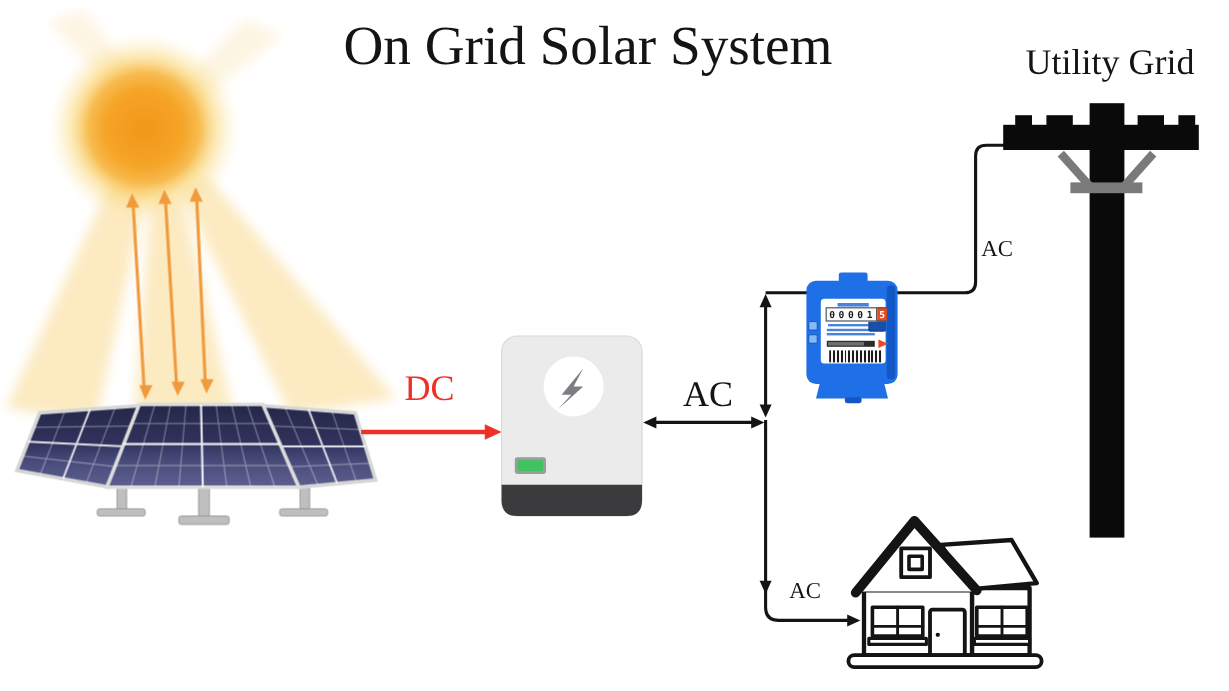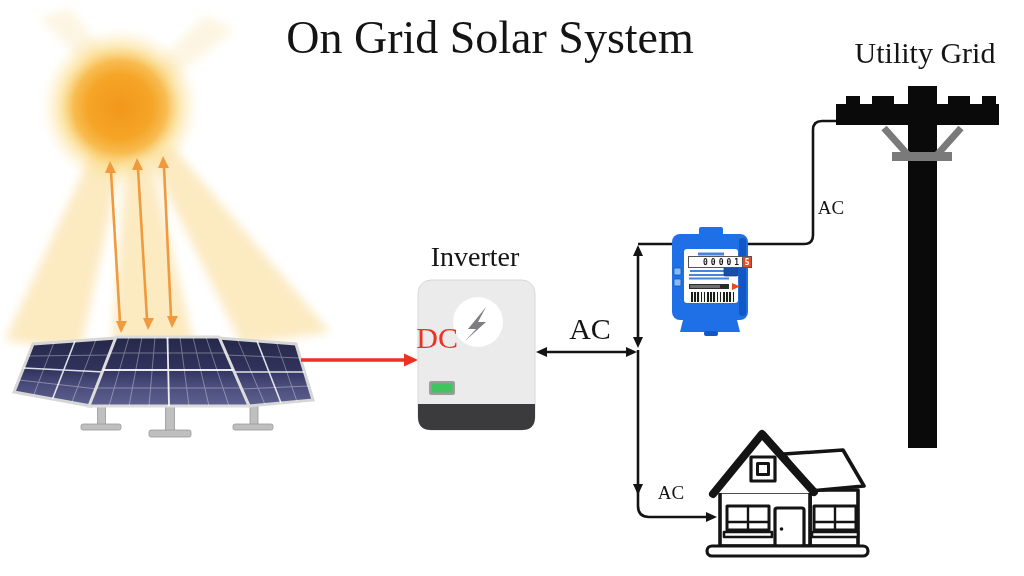--- a/index.html
+++ b/index.html
@@ -20,21 +20,21 @@
   .dc-fill{fill:var(--dc-arrow,#EE3124);}
   .sun-stroke{stroke:var(--sunlight-arrow,#F09A3E);}
   .sun-fill{fill:var(--sunlight-arrow,#F09A3E);}
   .meter-body-fill{fill:var(--meter-body,#1F70E6);}
   .alert-fill{fill:var(--meter-alert,#E8491F);}
   .screen-fill{fill:var(--inverter-screen,#3FC45F);}
   
   .meter-reading{position:absolute;left:688px;top:256px;height:12px;display:flex;align-items:stretch;}
   .meter-reading .digits{font-family:"DejaVu Sans Mono",monospace;font-weight:700;font-size:8px;
       line-height:11px;color:#1a1a1a;background:#FCFCFC;border:1px solid #555;
-      letter-spacing:3px;padding-left:14px;}
+      letter-spacing:3px;padding-left:2px;}
   .meter-reading .digit-last{font-family:"DejaVu Sans Mono",monospace;font-weight:700;font-size:8px;
       line-height:11px;color:#fff;background:var(--meter-alert,#E8491F);border:1px solid #555;
       border-left:none;width:8px;text-align:center;}
   .barcode{position:absolute;left:691px;top:292px;width:44px;height:10px;
       background:repeating-linear-gradient(90deg,#1b1b1b 0 1.6px,#f5f5f5 1.6px 3.2px);}
 </style>
 </head>
 <body>
 
 <div id="canvas">
@@ -246,25 +246,24 @@
     <span class="digits">00001</span>
     <span class="digit-last">5</span>
   </div>
   <div class="barcode"></div>
 
   <div class="lbl title" style="left:0;width:980px;top:14px;">On Grid Solar System</div>
 
   <div class="lbl big30" style="left:825px;width:200px;top:37px;">Utility Grid</div>
 
 
-  <div class="lbl big" style="left:375px;width:200px;top:242px;">Inverter</div>
-
-
-
-
-  <div class="lbl big30 dc-text" style="left:258px;width:200px;top:322px;text-align:right;">DC</div>
+
+
+
+
+  <div class="lbl big30 dc-text" style="left:258px;width:200px;top:308px;">DC</div>
 
   <div class="lbl big30" style="left:490px;width:200px;top:313px;">AC</div>
 
   <div class="lbl small" style="left:801px;width:60px;top:198px;">AC</div>
 
   <div class="lbl small" style="left:641px;width:60px;top:483px;">AC</div>
 </div>
 
 </body></html>

